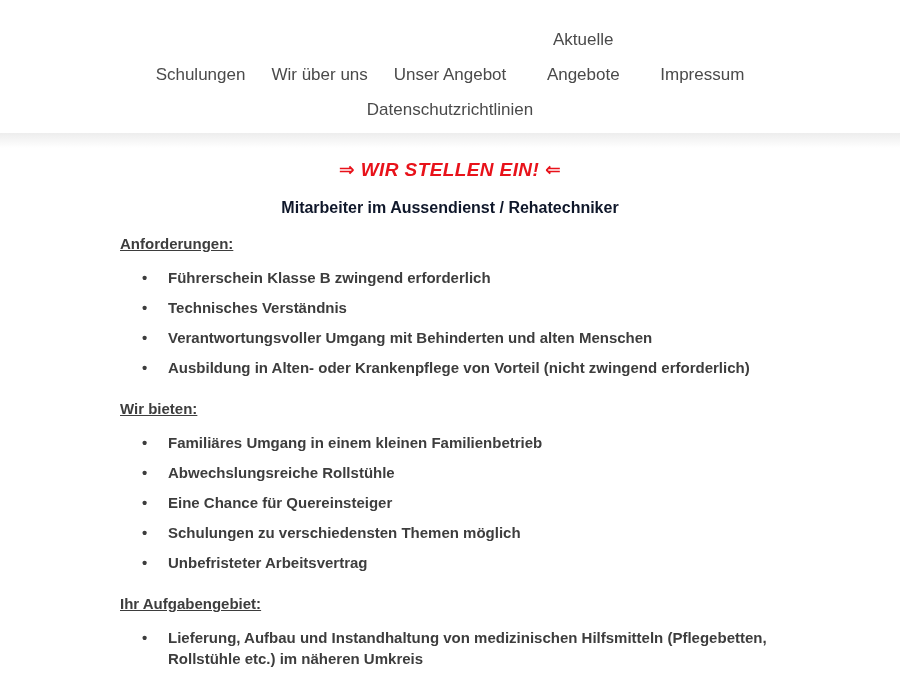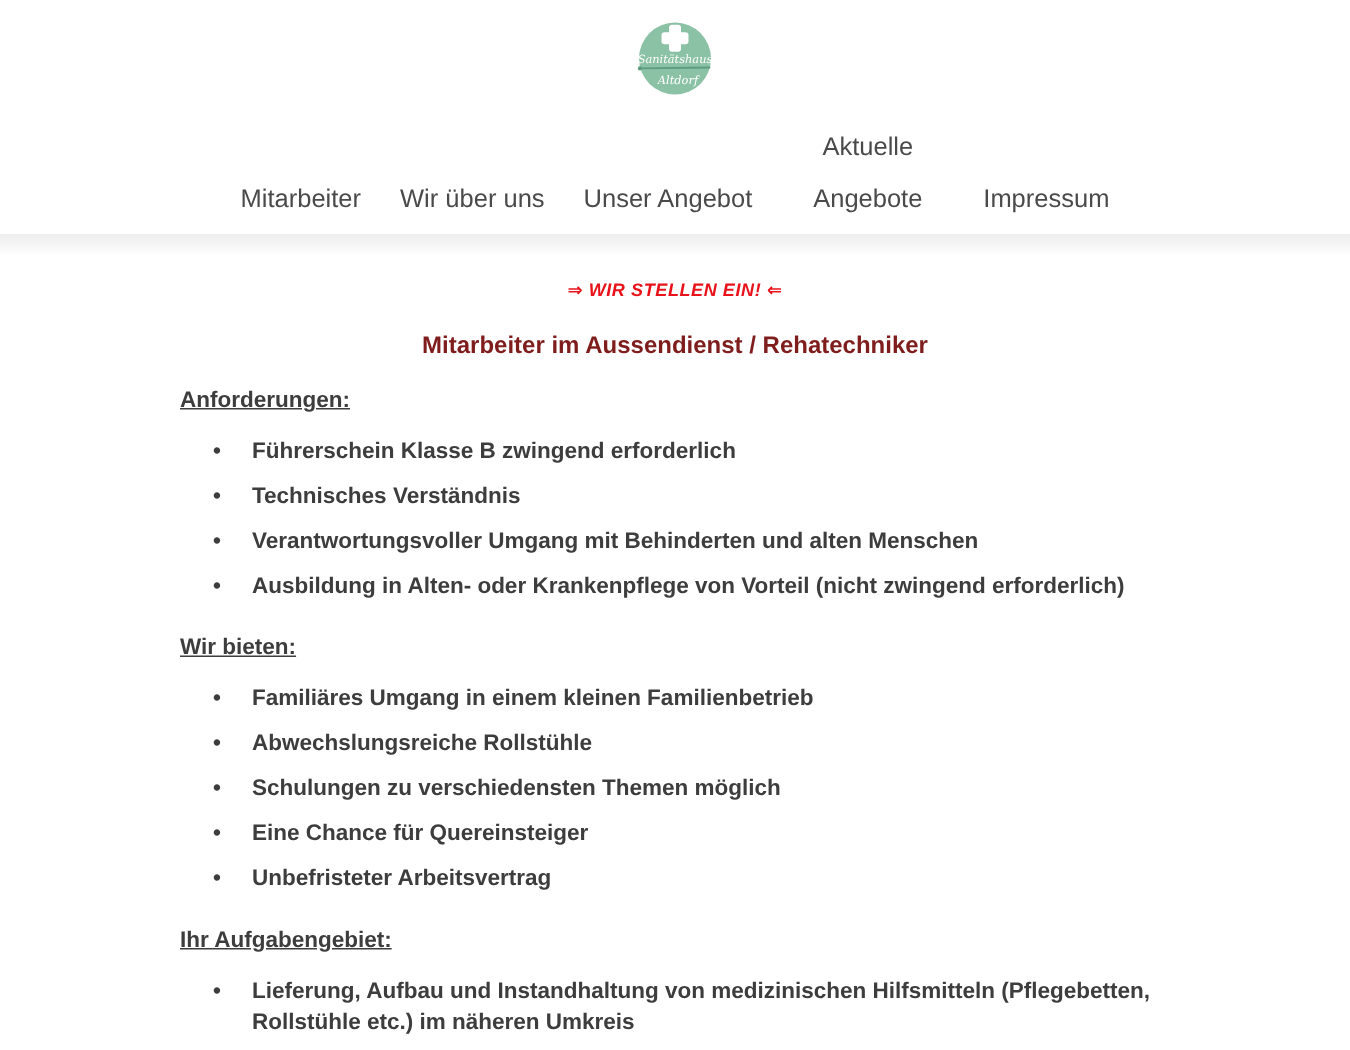--- a/index.html
+++ b/index.html
@@ -53,30 +53,30 @@
   
   .content {
     width: 660px;
     margin: 0 auto;
     padding-top: 11px;
   }
   .banner {
     text-align: center;
     font-style: italic;
     font-weight: bold;
-    font-size: 12px;
+    font-size: 19px;
     letter-spacing: 0.4px;
     color: #e8121a;
     line-height: 22px;
   }
   .job-title {
     text-align: center;
     font-weight: bold;
     font-size: 16px;
-    color: #7f1d1d;
+    color: #0f172a;
     margin-top: 16px;
     line-height: 22px;
   }
   .section-heading {
     font-size: 15px;
     font-weight: bold;
     text-decoration: underline;
     color: #3d3d3d;
     margin: 21px 0 13px 0;
     line-height: 20px;
@@ -108,41 +108,31 @@
   .logo-script {
     font-family: "DejaVu Serif", serif;
     font-style: italic;
   }
 </style>
 </head>
 <body>
 
 <header class="site-header">
 
-  <div class="logo-wrap">
-    <svg width="50" height="53" viewBox="0 0 50 53">
-      <circle cx="25" cy="27" r="24" fill="#8bc1a5"></circle>
-      <g>
-        <rect x="21" y="4.5" width="8" height="18" rx="2" fill="#ffffff"></rect>
-        <rect x="16" y="9.5" width="18" height="8" rx="2" fill="#ffffff"></rect>
-      </g>
-      <text class="logo-script" x="25" y="30" font-size="7.6" fill="#ffffff" text-anchor="middle">Sanitätshaus</text>
-      <circle cx="1.6" cy="33.6" r="1.4" fill="#5e9c80"></circle>
-      <line x1="1.6" y1="33.6" x2="48.5" y2="33" stroke="#5e9c80" stroke-width="1.2"></line>
-      <text class="logo-script" x="27" y="44" font-size="7.6" fill="#ffffff" text-anchor="middle">Altdorf</text>
-    </svg>
-  </div>
 
   <nav class="main-nav">
     <div class="nav-row">
-      <a href="#">Mitarbeiter</a>
+      <a href="#">Schulungen</a>
       <a href="#">Wir über uns</a>
       <a href="#">Unser Angebot</a>
       <a href="#" class="nav-constrained">Aktuelle Angebote</a>
       <a href="#">Impressum</a>
+    </div>
+    <div class="nav-row">
+      <a href="#">Datenschutzrichtlinien</a>
     </div>
   </nav>
 
   <div class="header-shadow"></div>
 </header>
 
 <main class="content">
 
   <div class="banner">⇒ WIR STELLEN EIN! ⇐</div>
 
@@ -156,22 +146,22 @@
       <li>Verantwortungsvoller Umgang mit Behinderten und alten Menschen</li>
       <li>Ausbildung in Alten- oder Krankenpflege von Vorteil (nicht zwingend erforderlich)</li>
     </ul>
   </section>
 
   <section>
     <h3 class="section-heading">Wir bieten:</h3>
     <ul class="bullets">
       <li>Familiäres Umgang in einem kleinen Familienbetrieb</li>
       <li>Abwechslungsreiche Rollstühle</li>
+      <li>Eine Chance für Quereinsteiger</li>
       <li>Schulungen zu verschiedensten Themen möglich</li>
-      <li>Eine Chance für Quereinsteiger</li>
       <li>Unbefristeter Arbeitsvertrag</li>
     </ul>
   </section>
 
   <section>
     <h3 class="section-heading">Ihr Aufgabengebiet:</h3>
     <ul class="bullets">
       <li>Lieferung, Aufbau und Instandhaltung von medizinischen Hilfsmitteln (Pflegebetten, Rollstühle etc.) im näheren Umkreis</li>
     </ul>
   </section>

